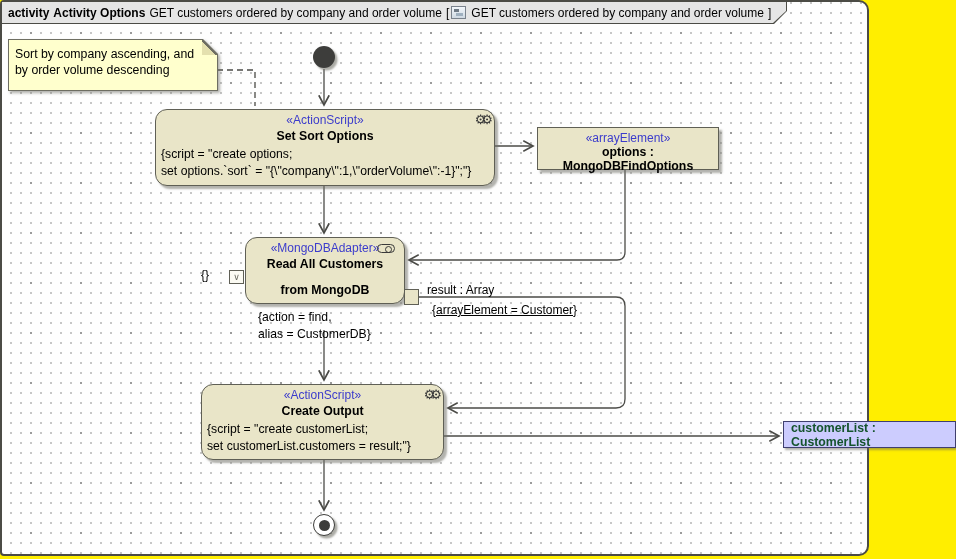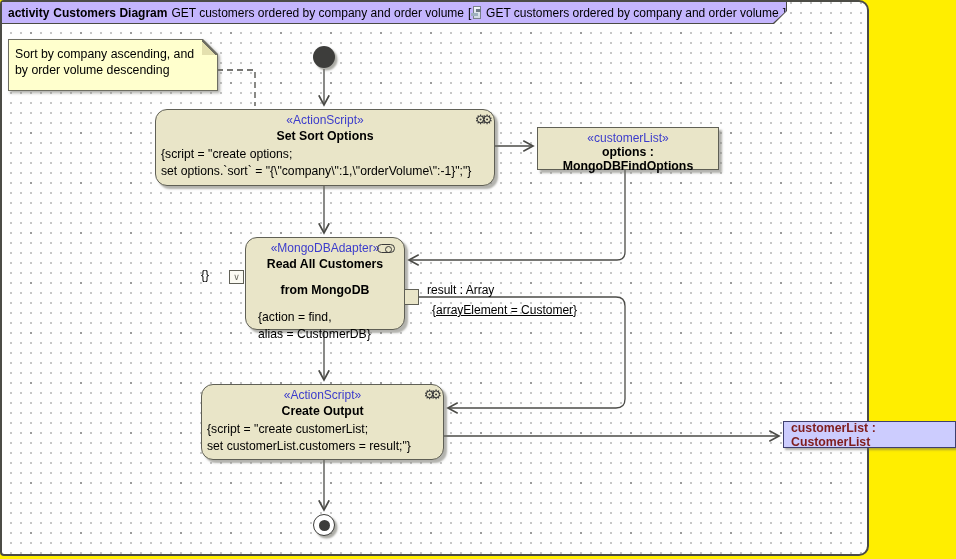--- a/index.html
+++ b/index.html
@@ -13,21 +13,21 @@
       radial-gradient(circle,#9a9a9a 1.1px, transparent 1.3px),
       radial-gradient(circle,#c6c6c6 0.8px, transparent 1px);
     background-size:50px 50px,10px 10px;
     background-position:4px 6px,4px 6px;
     border:2px solid #4b4b45;border-radius:4px 10px 10px 4px;z-index:0;}
 
   
   .titlebar{position:absolute;left:1px;top:1px;width:786px;height:23px;z-index:6;}
   .titlebar .tb-border{position:absolute;inset:0;background:#4b4b45;
     clip-path:polygon(0 0,100% 0,100% 10px,calc(100% - 13px) 100%,0 100%);}
-  .titlebar .tb-fill{position:absolute;inset:1px;background:#c4b5fd;
+  .titlebar .tb-fill{position:absolute;inset:1px;background:#e5e5e5;
     clip-path:polygon(0 0,100% 0,100% 9px,calc(100% - 13px) 100%,0 100%);
     display:flex;align-items:center;padding-left:6px;box-sizing:border-box;
     font-size:12px;color:#000;white-space:nowrap;}
   .tb-fill b{margin-right:4px;}
   .tb-fill .sp{margin-right:4px;}
   .dgicon{display:inline-block;width:15px;height:13px;margin:0 5px 0 2px;
     border:1px solid #7a828c;background:linear-gradient(#f2f6fa,#cfd9e2);
     position:relative;box-sizing:border-box;}
   .dgicon::before{content:"";position:absolute;left:2px;top:2px;width:5px;height:3px;background:#6f7a85;}
   .dgicon::after{content:"";position:absolute;right:2px;bottom:2px;width:7px;height:3px;background:#9fb0bf;}
@@ -53,21 +53,21 @@
   .gears{position:absolute;top:3px;right:6px;font-size:13px;color:#3a3a3a;letter-spacing:-5px;line-height:13px;}
   .adapter-icon{position:absolute;top:6px;right:9px;width:18px;height:9px;border:1.2px solid #3a3a3a;
     border-radius:5px;box-sizing:border-box;}
   .adapter-icon::after{content:"";position:absolute;right:2px;top:0.8px;width:5px;height:5px;
     border:1.2px solid #3a3a3a;border-radius:50%;}
 
   
   #n-setsort{left:155px;top:109px;width:340px;height:77px;}
   #n-buffer{left:537px;top:127px;width:182px;height:43px;}
   #n-buffer .ntitle{margin-top:0;}
-  #n-read{left:245px;top:237px;width:160px;height:93px;}
+  #n-read{left:245px;top:237px;width:160px;height:67px;}
   #n-read .nbody{padding-left:12px;margin-top:12px;}
   #n-create{left:201px;top:384px;width:243px;height:76px;}
 
   
   .pin{position:absolute;background:#e9e5c8;border:1.2px solid #5f5f55;box-sizing:border-box;z-index:4;}
   #pin-in{left:229px;top:270px;width:15px;height:14px;background:#fbfaf2;
     font-size:9px;color:#6a6a60;text-align:center;line-height:12px;}
   #pin-out{left:404px;top:289px;width:15px;height:16px;}
   .edge-label{position:absolute;font-size:12px;color:#000;white-space:nowrap;z-index:4;}
   #lbl-curly{left:201px;top:268px;}
@@ -79,21 +79,21 @@
     background:#3d3d3b;box-shadow:2.5px 2.5px 2px rgba(115,115,105,0.6);z-index:3;}
   .final{position:absolute;left:313px;top:514px;width:22px;height:22px;border-radius:50%;
     background:#ffffff;border:1.6px solid #3d3d3b;box-sizing:border-box;
     box-shadow:2.5px 2.5px 2px rgba(115,115,105,0.6);z-index:3;display:flex;align-items:center;justify-content:center;}
   .final .dot{width:11px;height:11px;border-radius:50%;background:#3d3d3b;}
 
   
   .outbox{position:absolute;left:783px;top:421px;width:173px;height:27px;z-index:7;
     background:#ccccfe;border:1.2px solid #3f3f6e;box-sizing:border-box;
     display:flex;align-items:center;padding-left:7px;
-    font-weight:bold;font-size:12.3px;color:#7f1d1d;
+    font-weight:bold;font-size:12.3px;color:#14532d;
     box-shadow:2px 2px 2px rgba(100,100,90,0.5);}
 
   svg.wires{position:absolute;left:0;top:0;width:956px;height:559px;z-index:2;}
   svg.wires path{fill:none;stroke:#4a4a46;stroke-width:1.3;}
   svg.wires path.dashed{stroke-dasharray:6 4;}
 </style>
 </head>
 <body>
 
 <div class="stage">
@@ -114,21 +114,21 @@
     <path d="M324,330 V380" marker-end="url(#arr)"></path>
     <path d="M419,297 H616 Q625,297 625,306 V399 Q625,408 616,408 H448" marker-end="url(#arr)"></path>
     <path d="M444,436 H779" marker-end="url(#arr)"></path>
     <path d="M324,460 V510" marker-end="url(#arr)"></path>
   </svg>
 
   <div class="titlebar">
     <div class="tb-border"></div>
     <div class="tb-fill">
       <b>activity</b>
-      <b>Customers Diagram</b>
+      <b>Activity Options</b>
       <span class="sp">GET customers ordered by company and order volume</span>
       <span>[</span>
       <span class="dgicon"></span>
       <span class="sp">GET customers ordered by company and order volume</span>
       <span>]</span>
     </div>
   </div>
 
   <div class="note">
     <div class="n-border"></div>
@@ -142,21 +142,21 @@
     <span class="gears">⚙⚙</span>
     <span class="stereo">«ActionScript»</span>
     <span class="ntitle">Set Sort Options</span>
     <div class="nbody">
       <div>{script = "create options;</div>
       <div>set options.`sort` = "{\"company\":1,\"orderVolume\":-1}";"}</div>
     </div>
   </div>
 
   <div class="node" id="n-buffer">
-    <span class="stereo">«customerList»</span>
+    <span class="stereo">«arrayElement»</span>
     <span class="ntitle">options : MongoDBFindOptions</span>
   </div>
 
   <div class="node rounded" id="n-read">
     <span class="adapter-icon"></span>
     <span class="stereo">«MongoDBAdapter»</span>
     <span class="ntitle">Read All Customers</span>
     <span class="ntitle" style="margin-top:12px;">from MongoDB</span>
     <div class="nbody">
       <div>{action = find,</div>

